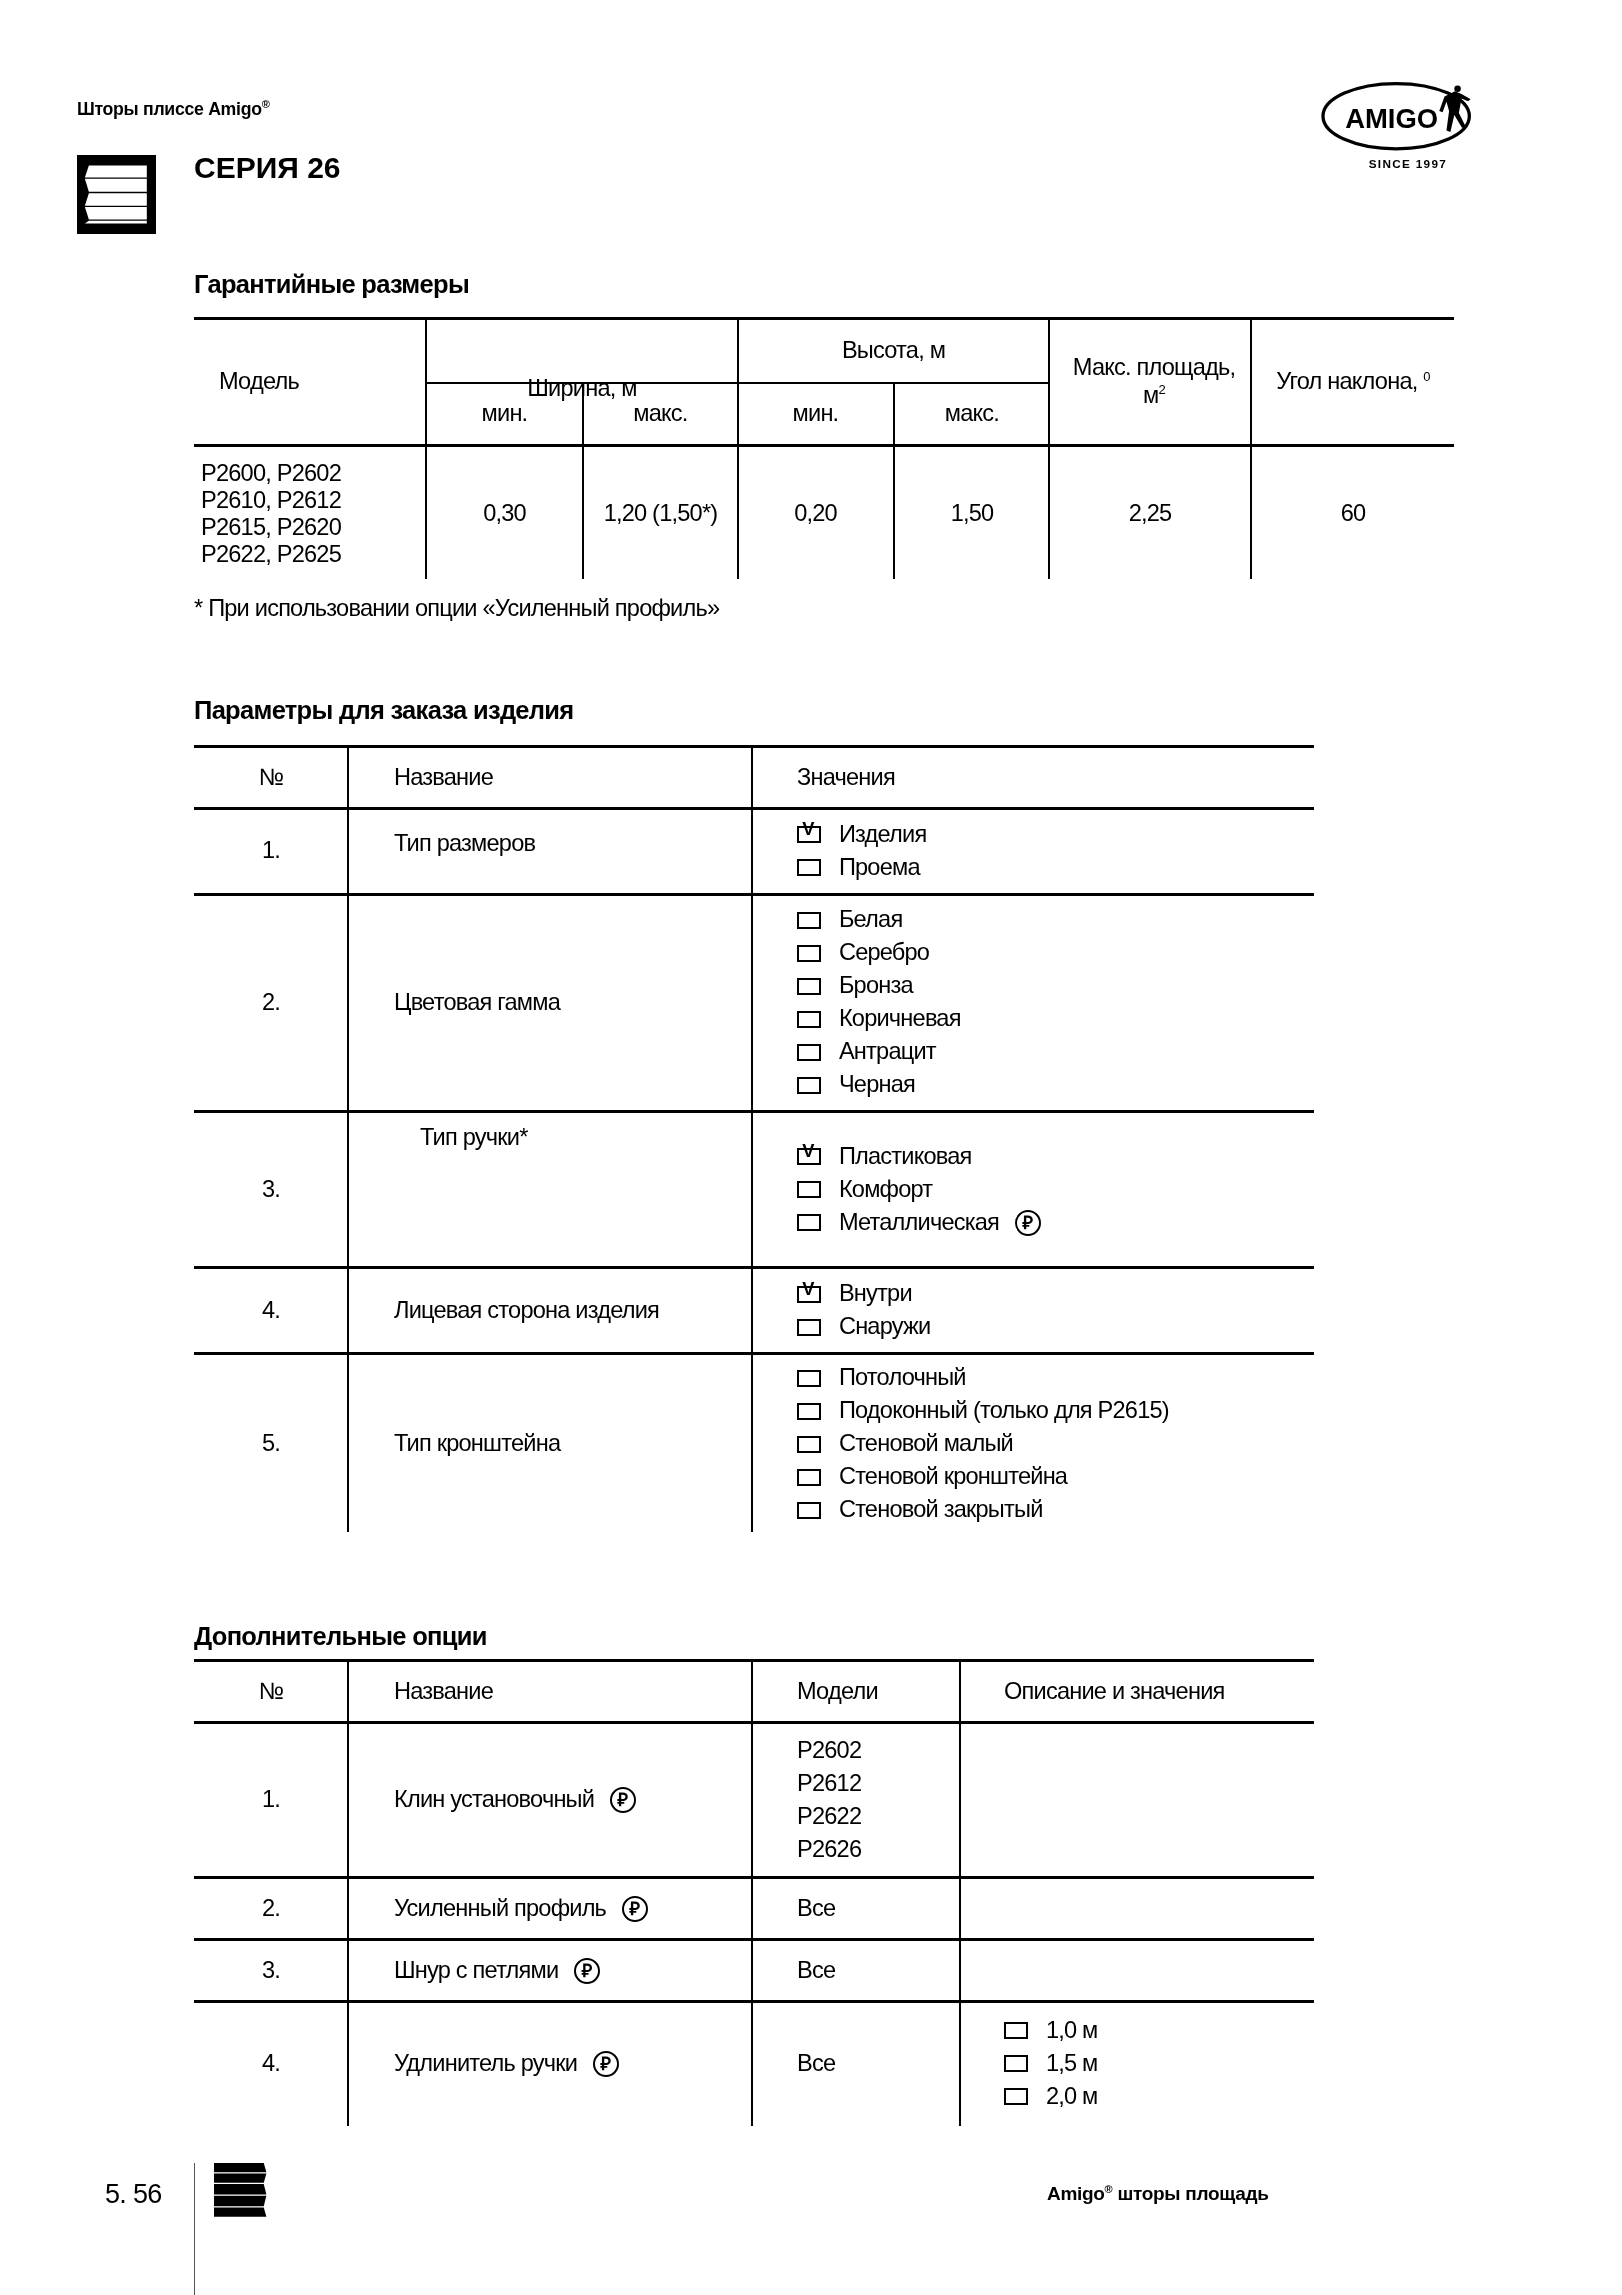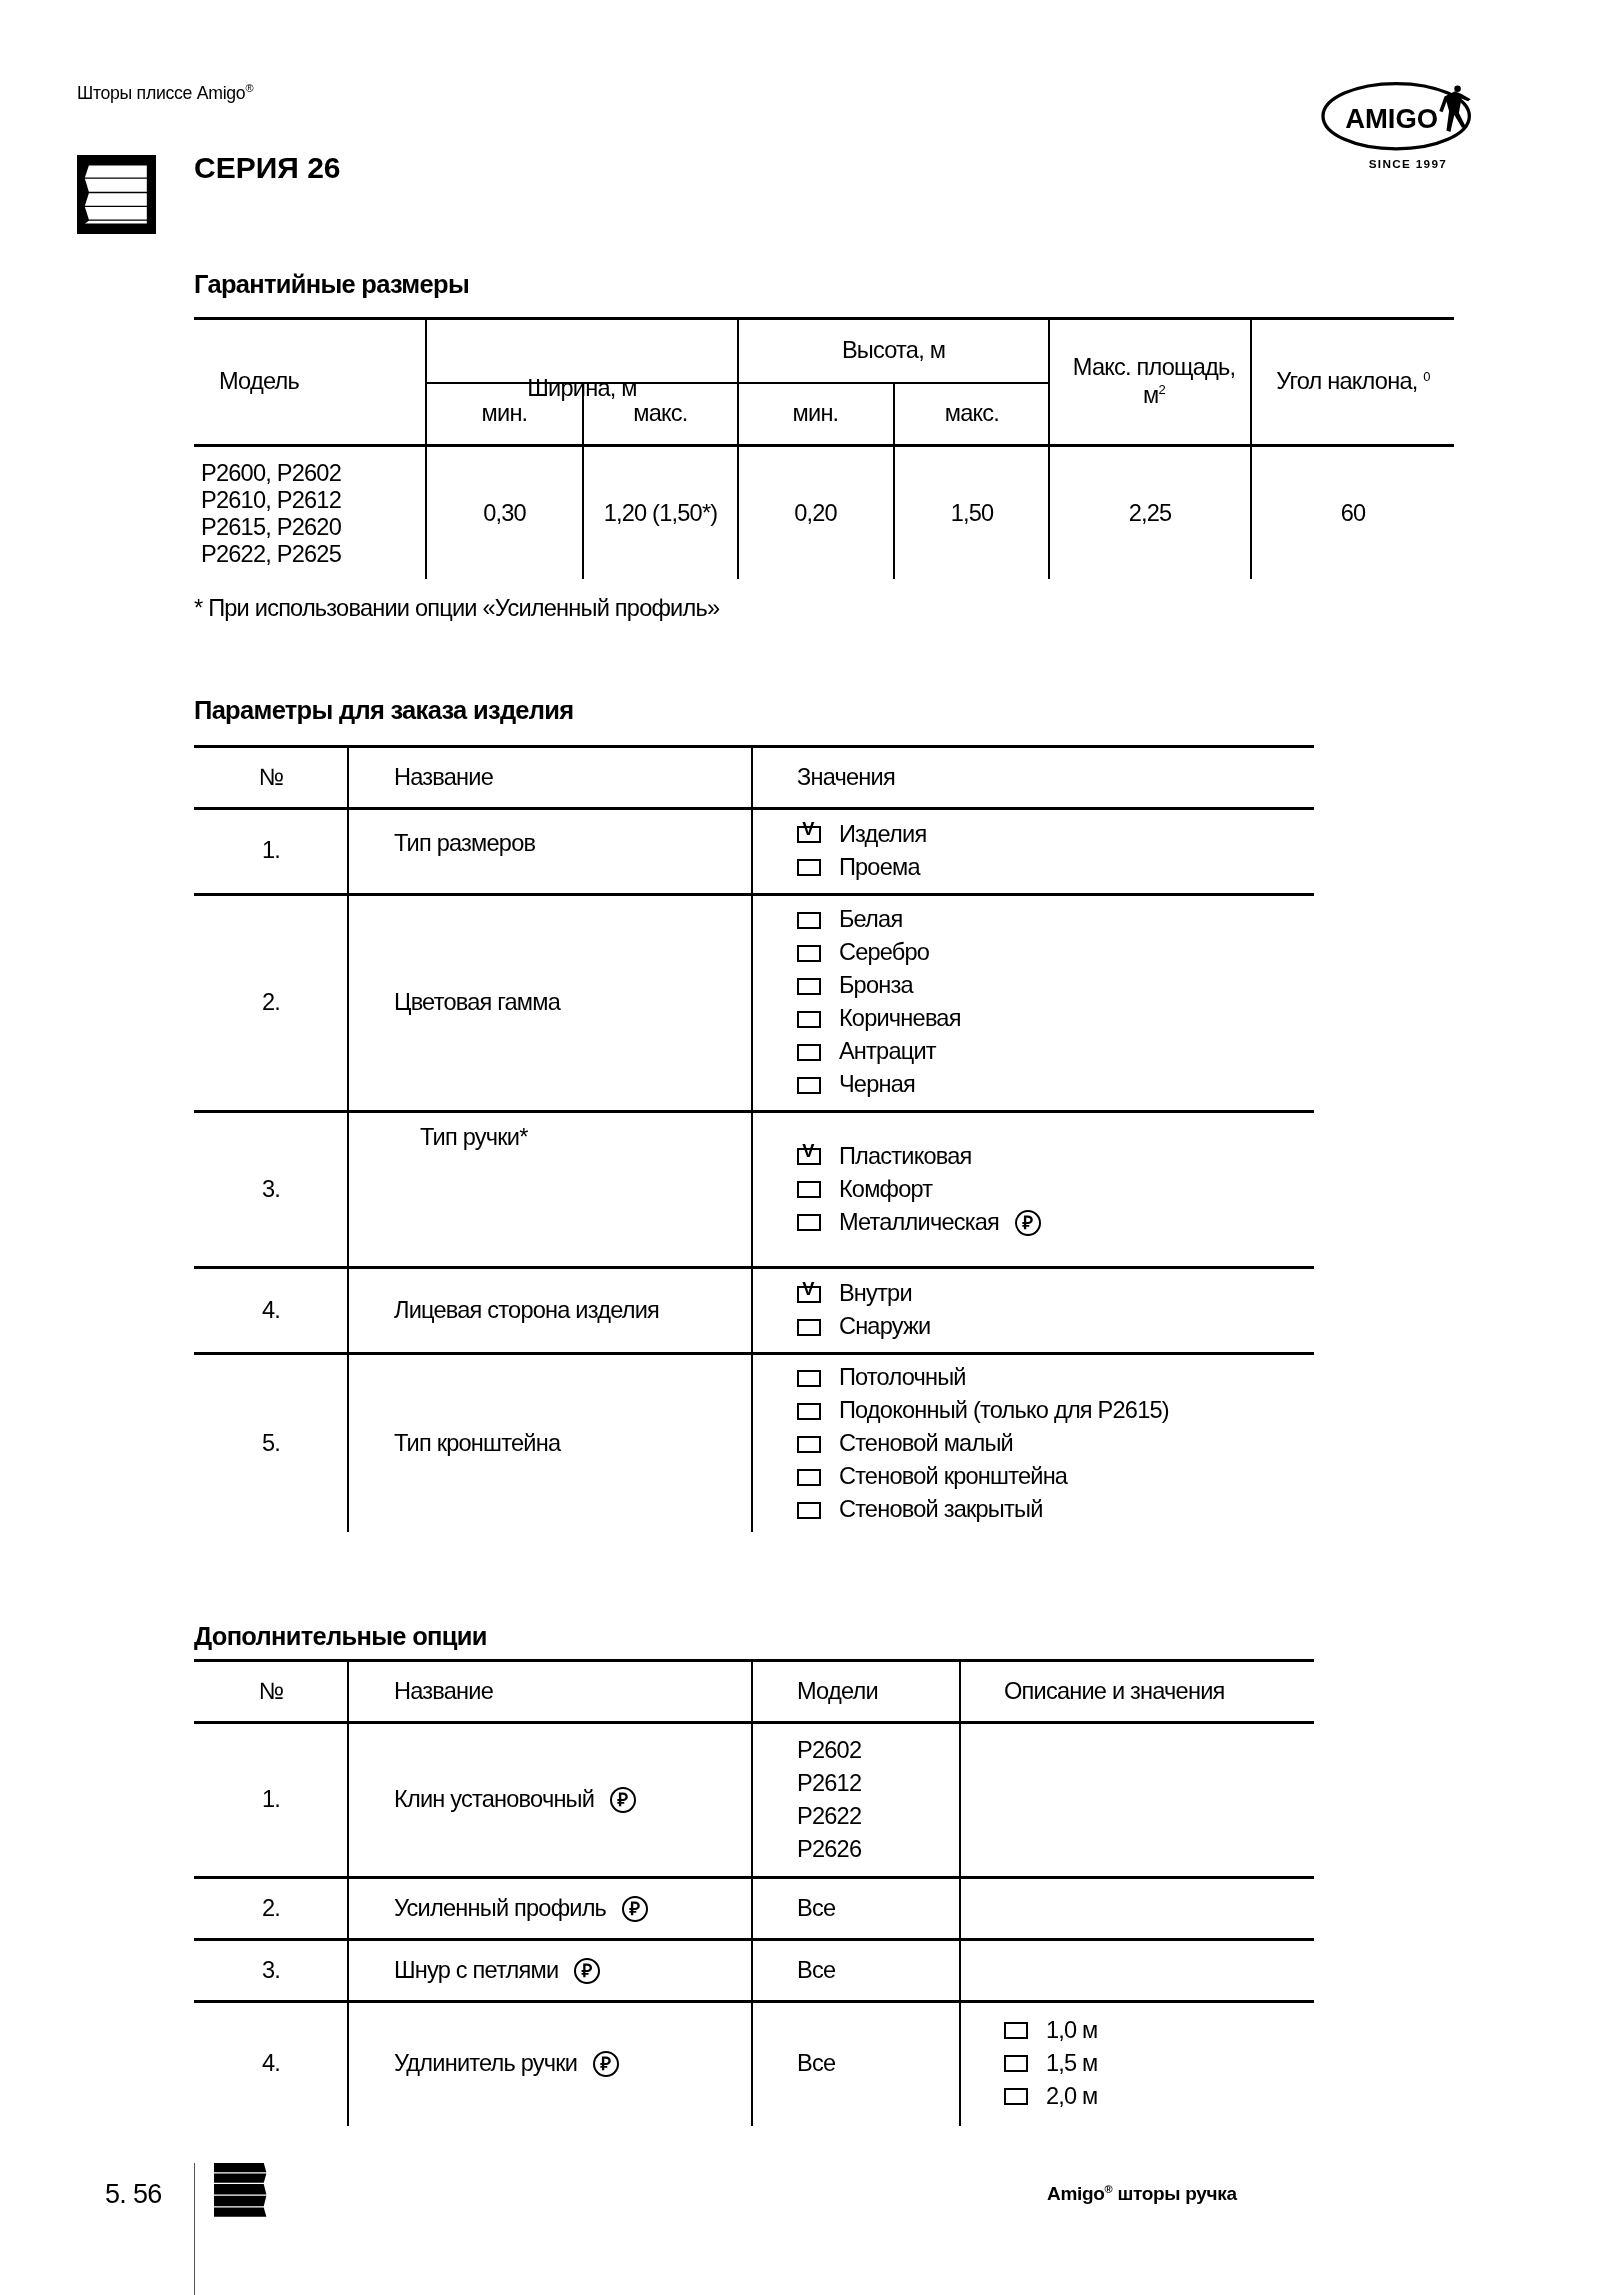--- a/index.html
+++ b/index.html
@@ -2,21 +2,21 @@
 <html style="font-size:10.5px"><head>
 <meta charset="utf-8">
 <style>
   html, body { margin:0; padding:0; background:#ffffff; }
   body { width:1623px; height:2295px; position:relative; overflow:hidden;
          font-family:"Liberation Sans", sans-serif; color:#000; }
   .abs { position:absolute; }
   .bold { font-weight:bold; }
 
   
-  #brand-line { left:77px; top:82px; font-size:17.7px; font-weight:normal; letter-spacing:-0.3px; }
+  #brand-line { left:77px; top:98px; font-size:17.7px; font-weight:bold; letter-spacing:-0.3px; }
   #brand-line sup { font-size:11px; }
   #series-icon { left:77px; top:155px; width:79px; height:79px; background:#000; }
   #series-title { left:194px; top:151px; font-size:30px; font-weight:bold; letter-spacing:0px; }
   #logo { left:1319px; top:77px; width:170px; height:98px; }
 
   .section-title { font-size:25.5px; font-weight:bold; letter-spacing:-0.7px; }
 
   
   .hline { position:absolute; background:#000; height:2.6px; }
   .hthin { position:absolute; background:#000; height:2px; }
@@ -328,14 +328,14 @@
 <div class="abs" style="left:194px; top:2163px; width:1.3px; height:132px; background:#555;"></div>
 <div class="abs" style="left:214px; top:2163px;">
   <svg width="55" height="55" viewBox="0 0 84 84">
     <polygon points="0,0 76,0 80,14 0,14" fill="#000"></polygon>
     <polygon points="0,16 80,16 76,30 0,30" fill="#000"></polygon>
     <polygon points="0,32 76,32 80,48 0,48" fill="#000"></polygon>
     <polygon points="0,50 80,50 76,66 0,66" fill="#000"></polygon>
     <polygon points="0,68 76,68 80,82 0,82" fill="#000"></polygon>
   </svg>
 </div>
-<div class="abs bold" style="left:1047px; top:2183px; font-size:19px; letter-spacing:-0.3px;"><span>Amigo</span><sup style="font-size:11px;">®</sup><span style="white-space:pre;"> шторы ручка</span></div>
+<div class="abs bold" style="left:1047px; top:2183px; font-size:19px; letter-spacing:-0.3px;"><span>Amigo</span><sup style="font-size:11px;">®</sup><span style="white-space:pre;"> шторы площадь</span></div>
 
 
 </body></html>

